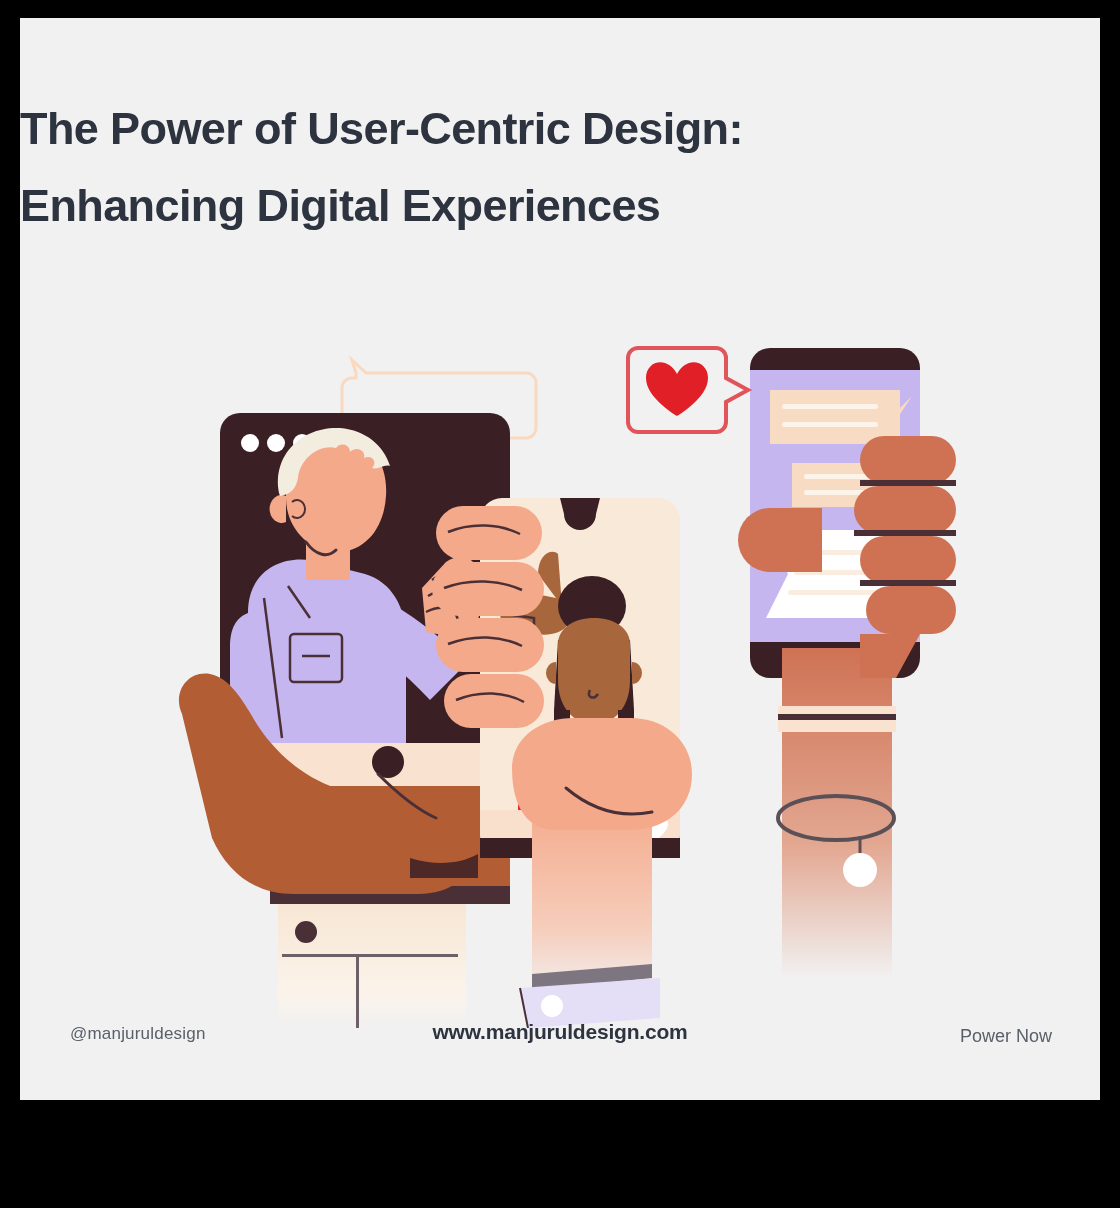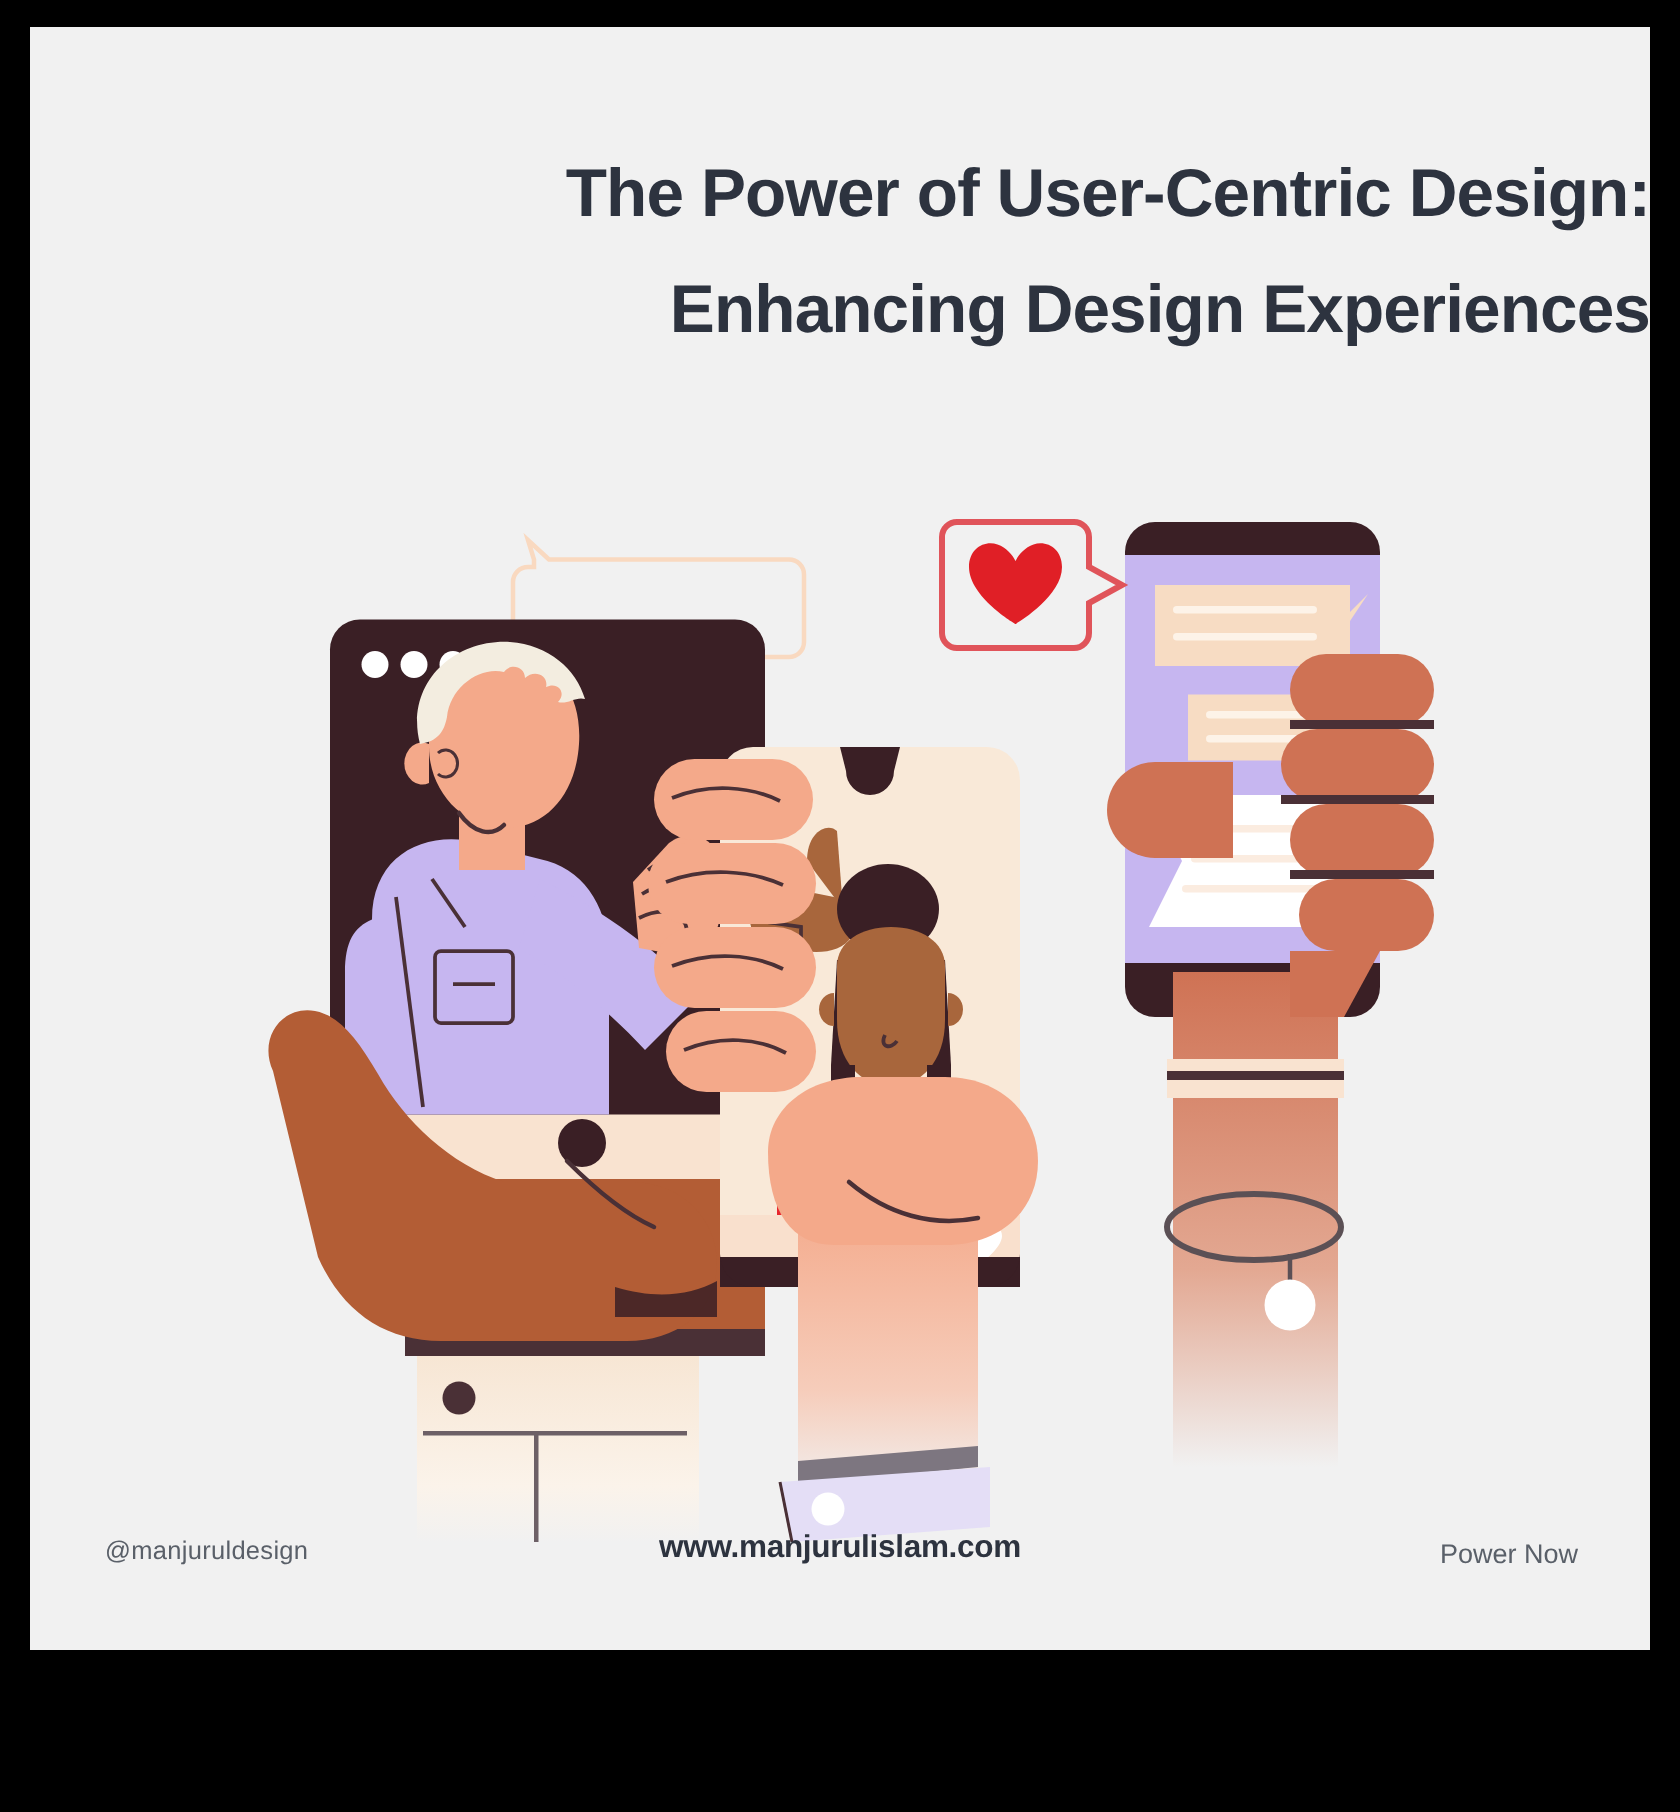--- a/index.html
+++ b/index.html
@@ -13,21 +13,21 @@
     position:absolute;left:0;top:0;width:1120px;height:1208px;
     background:#000000;
   }
   .canvas{
     position:absolute;left:20px;top:18px;width:1080px;height:1082px;
     background:#f1f1f1;overflow:hidden;
   }
   
   .title{
     position:absolute;left:0;top:72px;width:1080px;
-    text-align:right;color:#2d333f;
+    text-align:left;color:#2d333f;
     font-size:45px;font-weight:700;line-height:1.72;
     letter-spacing:-0.6px;
   }
   .title .l1{display:block;}
   .title .l2{display:block;}
   
   .footer{position:absolute;left:0;bottom:0;width:1080px;height:92px;}
   .f-handle{
     position:absolute;left:50px;top:16px;
     font-size:17px;color:#5a6069;letter-spacing:.2px;
@@ -45,21 +45,21 @@
   .illu svg{display:block;width:800px;height:710px;}
 </style>
 </head>
 <body>
 
 <div class="frame">
   <div class="canvas">
 
     <div class="title">
       <span class="l1">The Power of User-Centric Design:</span>
-      <span class="l2">Enhancing Design Experiences</span>
+      <span class="l2">Enhancing Digital Experiences</span>
     </div>
 
     <div class="illu">
       <svg viewBox="0 0 800 710" xmlns="http://www.w3.org/2000/svg">
         <defs>
           <clipPath id="clipMonitor">
             <rect x="60" y="95" width="290" height="330" rx="20" ry="20"></rect>
           </clipPath>
           <clipPath id="clipCard">
             <rect x="320" y="180" width="200" height="360" rx="22" ry="22"></rect>
@@ -310,18 +310,18 @@
             <path d="M360 670 L500 660 L500 700 L368 710 Z" fill="#e4def6"></path>
             <path d="M360 670 L368 710" fill="none" stroke="#4a3036" stroke-width="2"></path>
             <circle cx="392" cy="688" r="11" fill="#ffffff"></circle>
           </g>
         </g>
       </svg>
     </div>
 
     <div class="footer">
       <div class="f-handle">@manjuruldesign</div>
-      <div class="f-site">www.manjurulislam.com</div>
+      <div class="f-site">www.manjuruldesign.com</div>
       <div class="f-save">Power Now</div>
     </div>
 
   </div>
 </div>
 
 </body></html>

